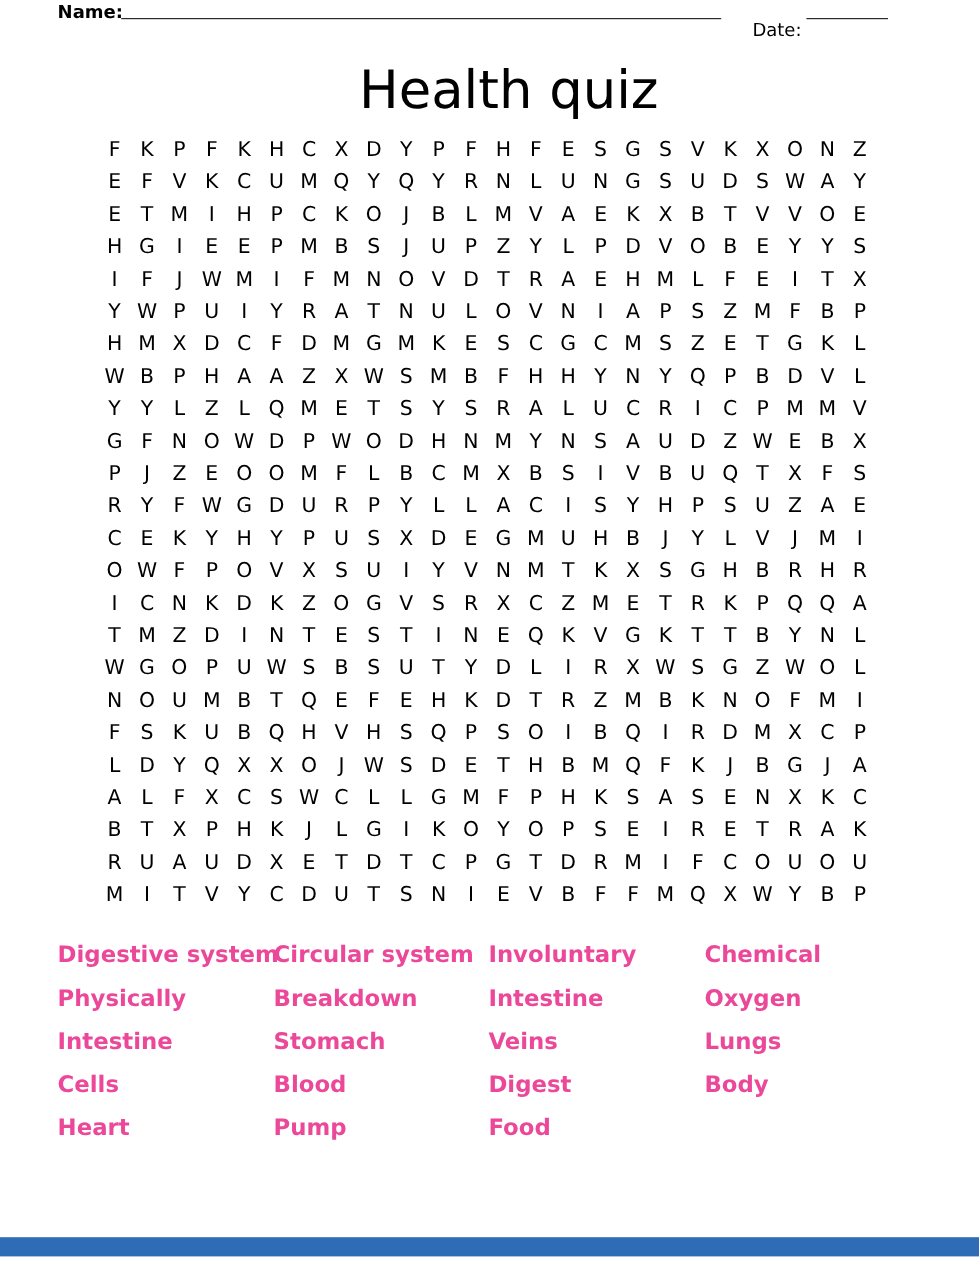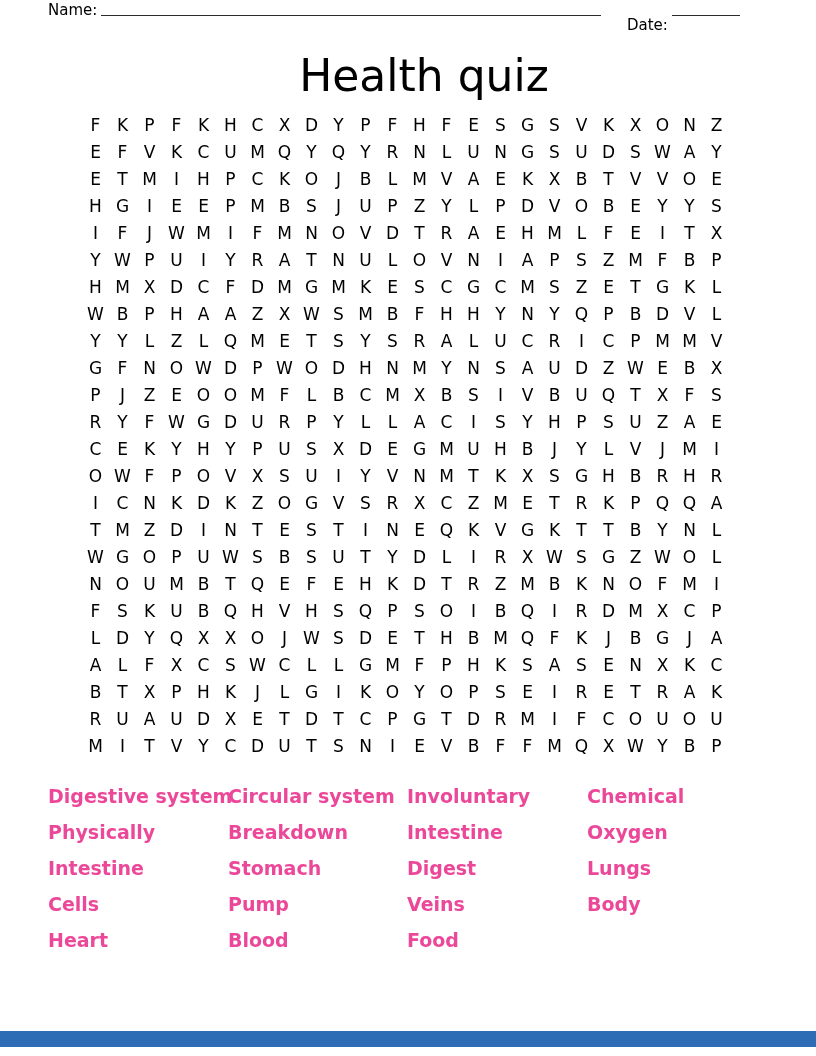--- a/index.html
+++ b/index.html
@@ -5,21 +5,21 @@
   * { box-sizing: border-box; }
   html, body { margin: 0; padding: 0; }
   body {
     width: 816px; height: 1056px; background: #ffffff; color: #000;
     font-family: "DejaVu Sans", "Liberation Sans", sans-serif;
   }
   .page { position: relative; width: 816px; height: 1056px; background: #fff; overflow: hidden; }
 
   
   .hdr-label { position: absolute; top: 1px; font-size: 15px; color: #000; }
-  .name-label { left: 48px; }
+  .name-label { left: 48px; font-weight: bold; }
   .date-label { left: 627px; margin-top: 15px; }
   .blank-line { position: absolute; top: 2px; height: 14px; border-bottom: 1px solid #2b2b2b; }
   .name-line { left: 101px; width: 500px; }
   .date-line { left: 672px; width: 68px; }
 
   
   .title {
     position: absolute; top: 34px; left: 0; width: 100%;
     margin: 16px; text-align: center; font-size: 44px; font-weight: 400; color: #000;
   }
@@ -641,28 +641,28 @@
         <div class="word">Digestive system</div>
         <div class="word">Physically</div>
         <div class="word">Intestine</div>
         <div class="word">Cells</div>
         <div class="word">Heart</div>
       </div>
       <div class="word-col">
         <div class="word">Circular system</div>
         <div class="word">Breakdown</div>
         <div class="word">Stomach</div>
+        <div class="word">Blood</div>
         <div class="word">Pump</div>
-        <div class="word">Blood</div>
       </div>
       <div class="word-col">
         <div class="word">Involuntary</div>
         <div class="word">Intestine</div>
+        <div class="word">Veins</div>
         <div class="word">Digest</div>
-        <div class="word">Veins</div>
         <div class="word">Food</div>
       </div>
       <div class="word-col">
         <div class="word">Chemical</div>
         <div class="word">Oxygen</div>
         <div class="word">Lungs</div>
         <div class="word">Body</div>
       </div>
     </div>
 

